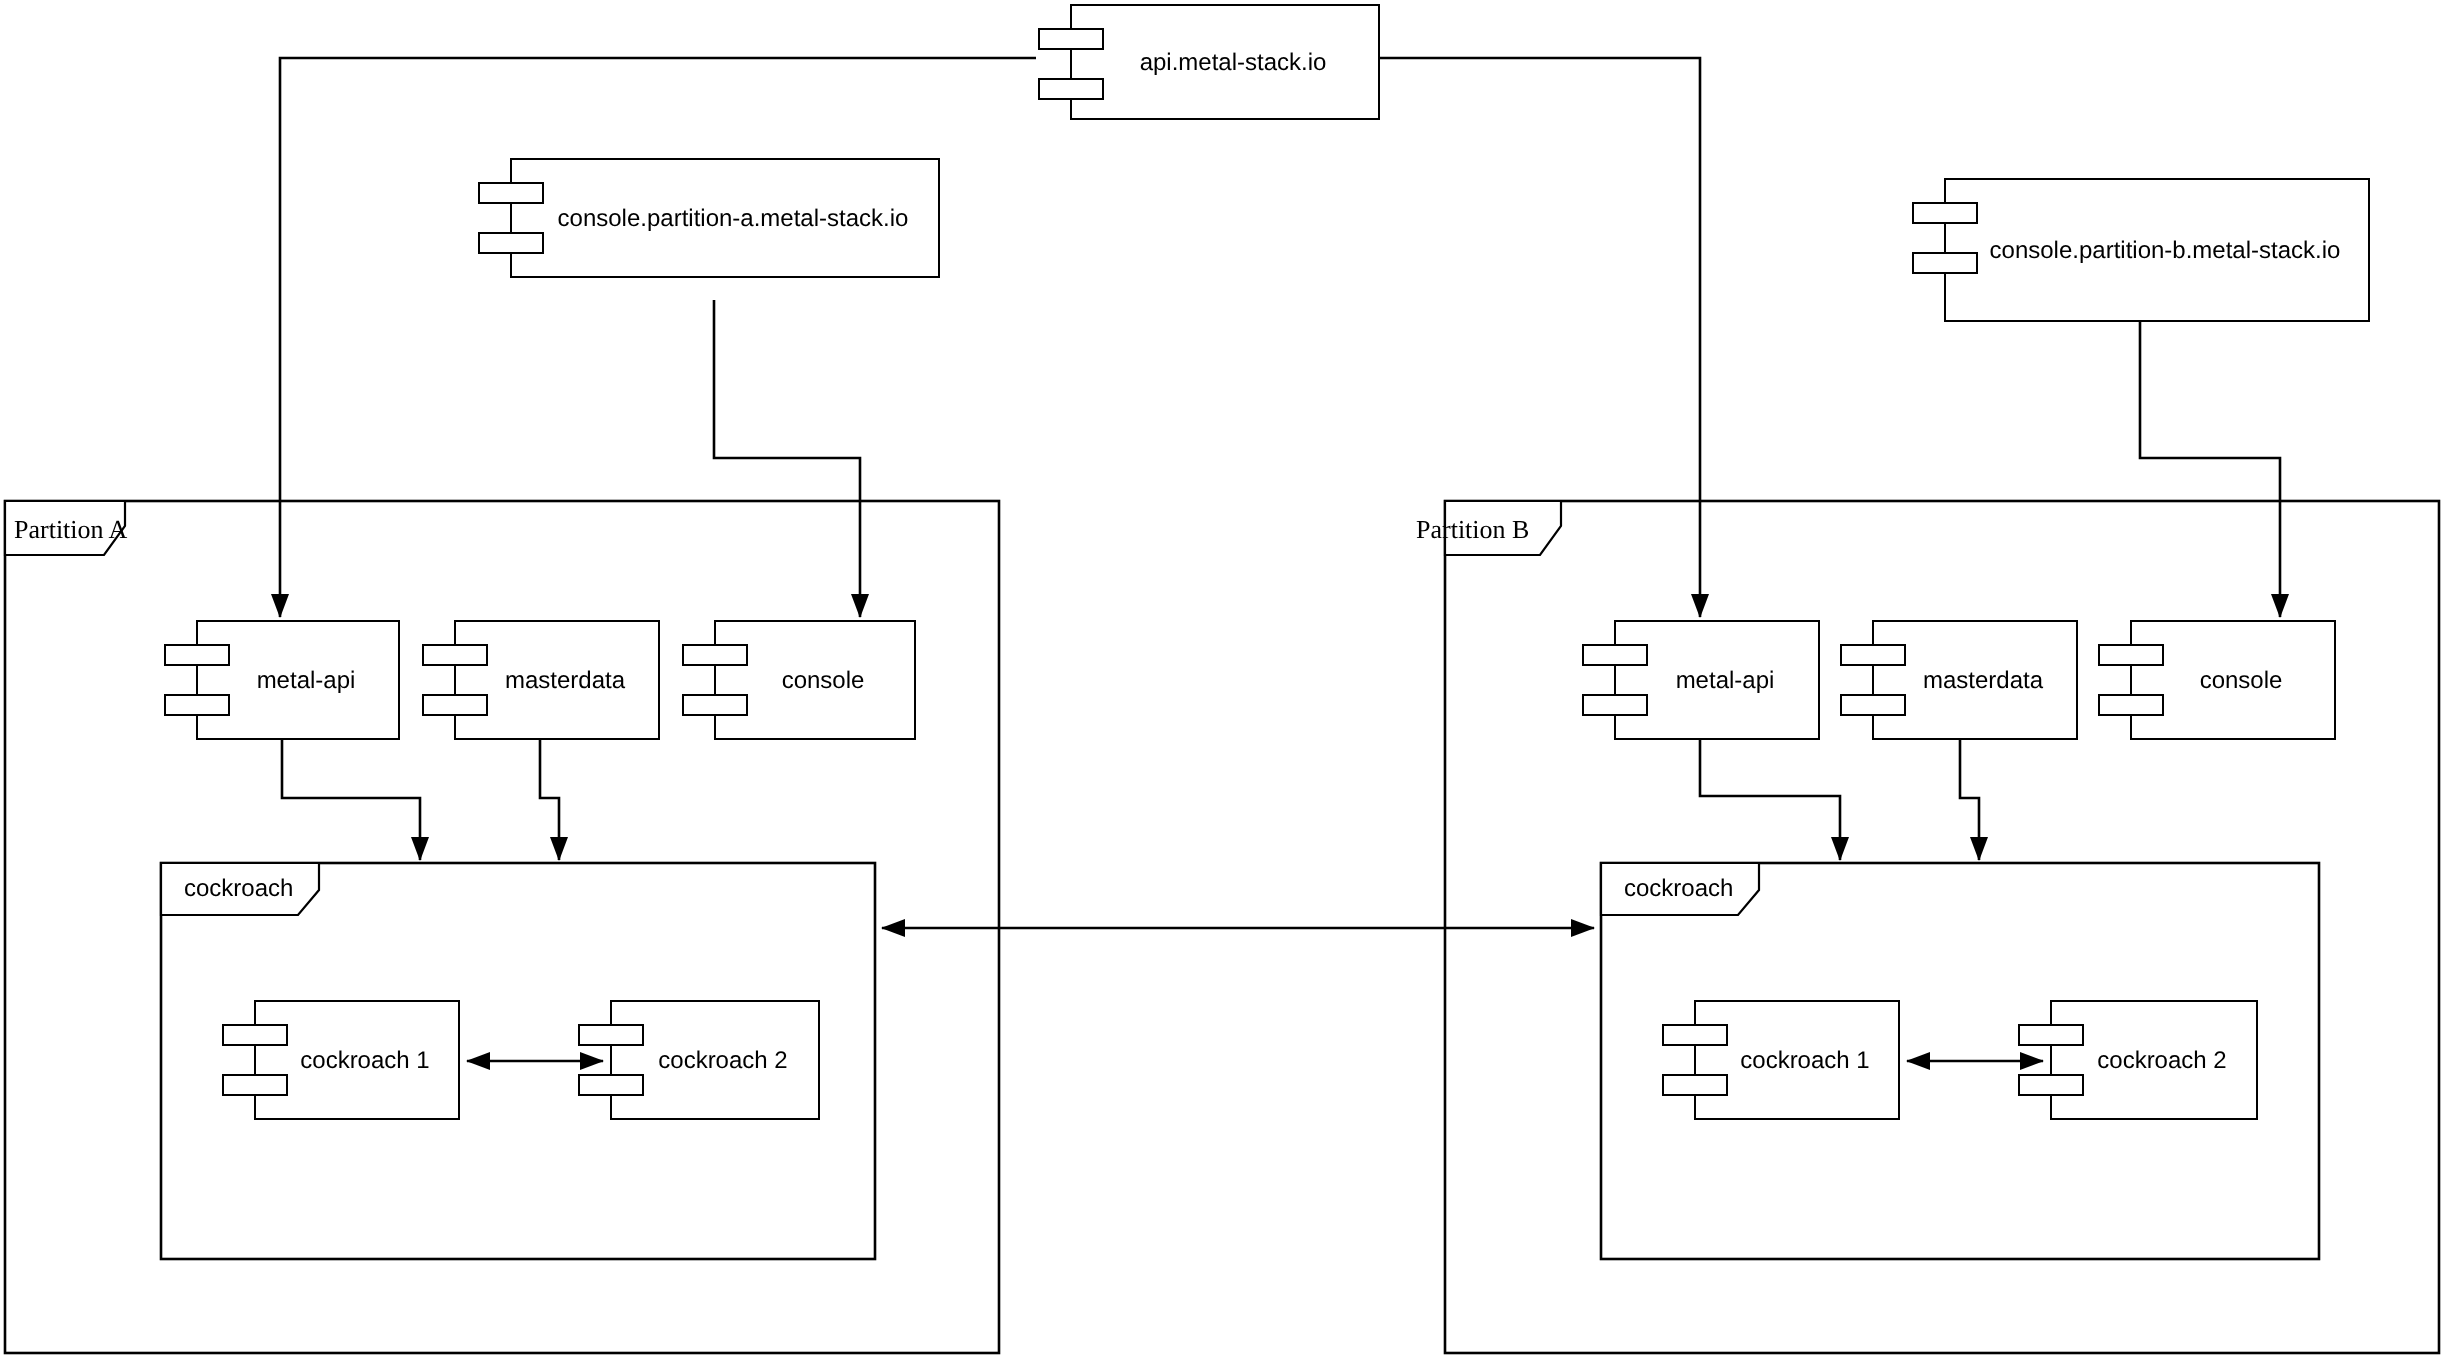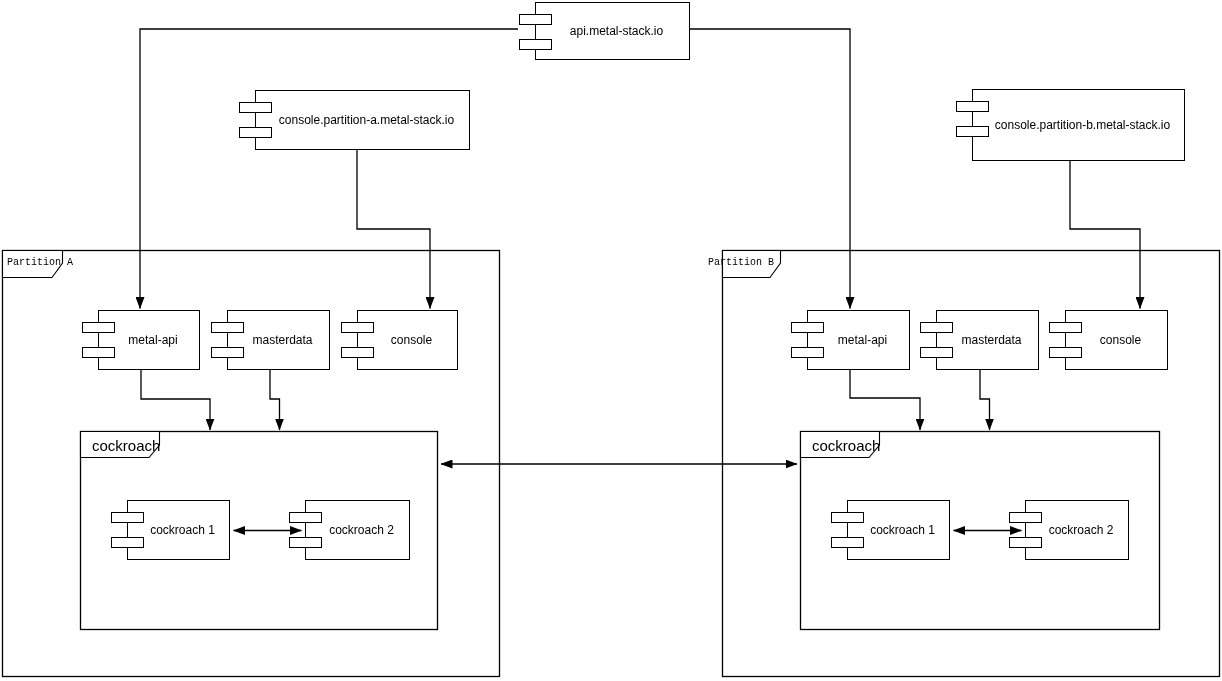--- a/index.html
+++ b/index.html
@@ -24,22 +24,22 @@
   }
   .ctab{
     position:absolute;left:-17px;width:33px;height:11px;
     border:1px solid #000;background:#fff;box-sizing:border-box;
   }
   .ctab.t1{top:11px;}
   .ctab.t2{top:36px;}
   .frame-label{
     position:absolute;z-index:3;color:#000;white-space:nowrap;
   }
-  .serif-label{font-family:Liberation Mono, monospace;font-size:10px;}
-  .sans-label{font-family:"Liberation Sans", sans-serif;font-size:15px;}
+  .serif-label{font-family:Liberation Serif, serif;font-size:13px;}
+  .sans-label{font-family:"Liberation Sans", sans-serif;font-size:12px;}
 </style>
 </head>
 <body>
 
 <div class="canvas">
 
   <svg class="overlay" width="1222" height="681" viewBox="0 0 1222 681">
     <defs>
       <marker id="arr" viewBox="0 0 12 9" refX="11.5" refY="4.5" markerWidth="12" markerHeight="9" markerUnits="userSpaceOnUse" orient="auto-start-reverse">
         <path d="M0,0 L12,4.5 L0,9 Z" fill="#000"></path>
@@ -69,21 +69,21 @@
     <path d="M953.5,530.5 L1021.5,530.5" fill="none" stroke="#000" stroke-width="1.3" marker-start="url(#arr)" marker-end="url(#arr)"></path>
     <path d="M441,464 L797,464" fill="none" stroke="#000" stroke-width="1.3" marker-start="url(#arr)" marker-end="url(#arr)"></path>
   </svg>
 
   <div class="component" style="left:535px;top:2px;width:155px;height:58px">
     <span class="ctab t1"></span>
     <span class="ctab t2"></span>
     <span class="clabel">api.metal-stack.io</span>
   </div>
 
-  <div class="component" style="left:255px;top:90px;width:215px;height:60px">
+  <div class="component" style="left:255px;top:79px;width:215px;height:60px">
     <span class="ctab t1"></span>
     <span class="ctab t2"></span>
     <span class="clabel">console.partition-a.metal-stack.io</span>
   </div>
 
   <div class="component" style="left:972px;top:89px;width:213px;height:72px">
     <span class="ctab t1"></span>
     <span class="ctab t2"></span>
     <span class="clabel">console.partition-b.metal-stack.io</span>
   </div>

